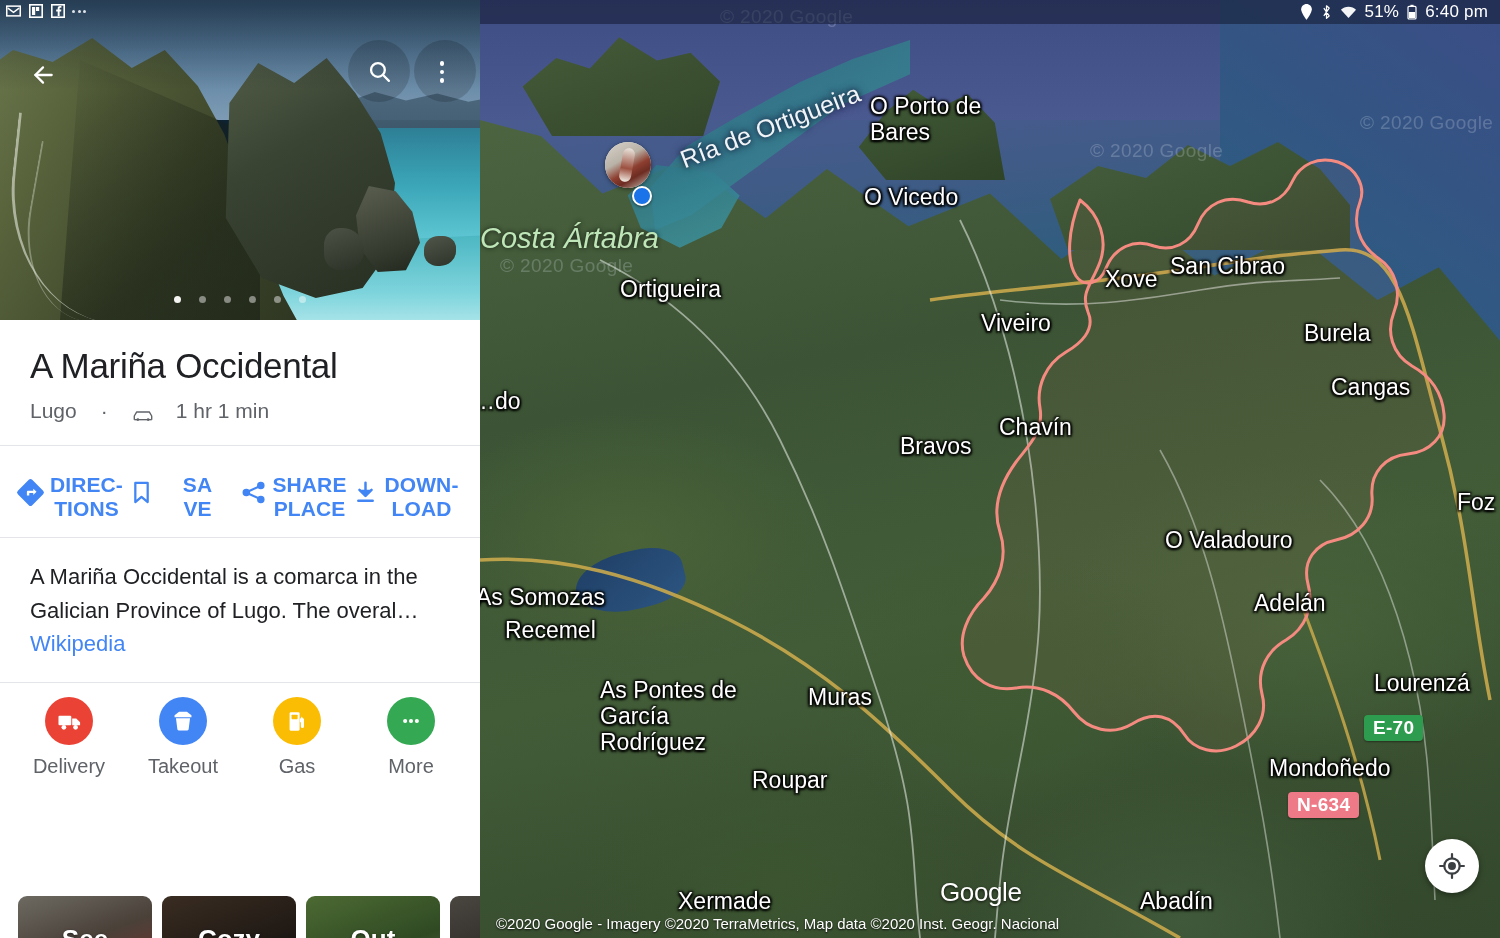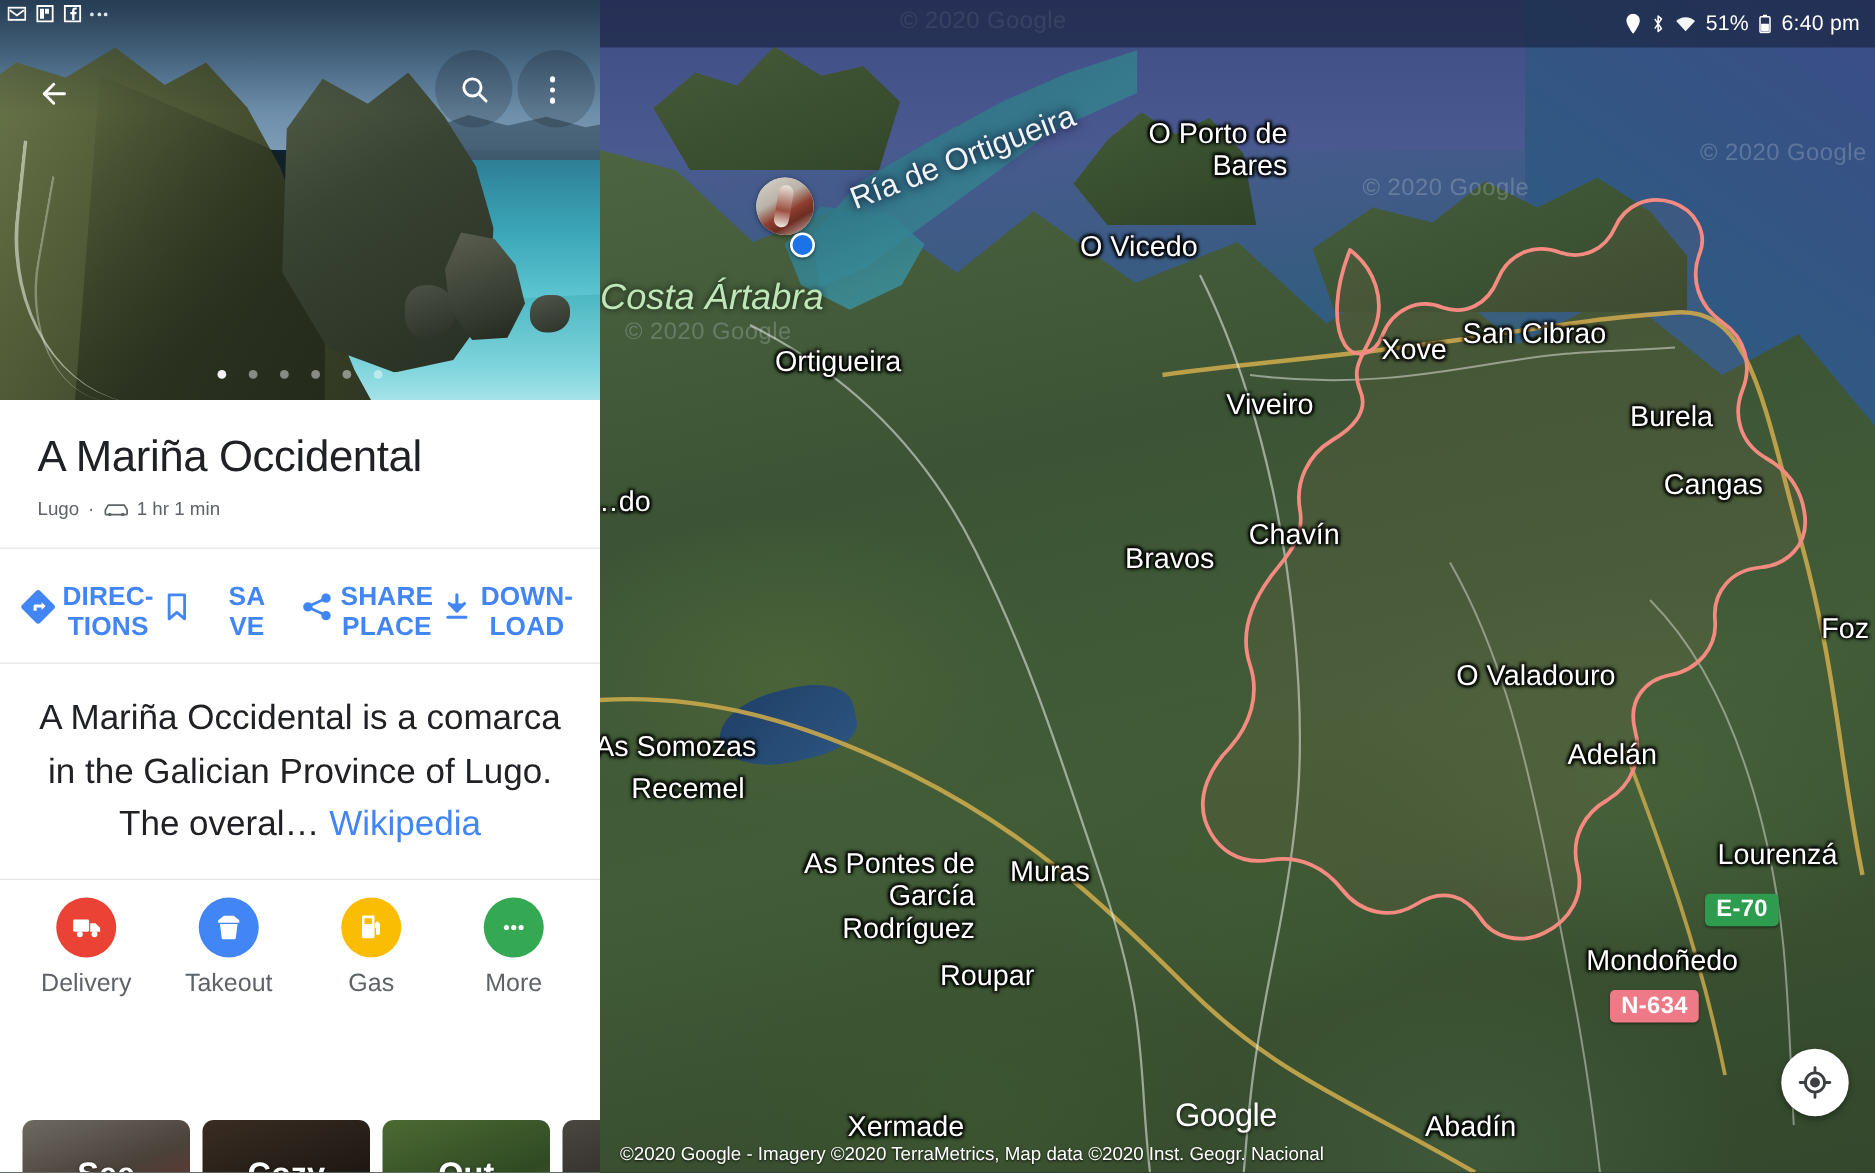--- a/index.html
+++ b/index.html
@@ -130,21 +130,21 @@
   #hero-dots i{ width:7px;height:7px;border-radius:50%;background:rgba(255,255,255,.45);display:block; }
   #hero-dots i.active{ background:rgba(255,255,255,.95); }
 
   
   #title-block{ padding:26px 30px 22px 30px; }
   #place-title{
     font-size:35px; font-weight:400; color:#202124; letter-spacing:-.3px;
     line-height:1.15; white-space:nowrap;
   }
   #place-subtitle{
-    margin-top:13px; font-size:15px; color:#5f6368; display:flex; align-items:center; gap:0px;
+    margin-top:13px; font-size:21px; color:#5f6368; display:flex; align-items:center; gap:17px;
   }
   #place-subtitle .sep{ margin:0 7px; }
   .car-glyph{
     display:inline-block; width:22px;height:14px; position:relative; margin-right:5px;
     vertical-align:-1px;
   }
   .car-glyph svg{ width:22px;height:14px; }
 
   .divider{ height:1px; background:#e3e5e8; width:100%; }
 
@@ -158,21 +158,21 @@
   .action-icon{ height:30px; display:flex; align-items:center; justify-content:center; }
   .action-icon svg{ display:block; }
   .action-label{
     margin-top:9px; font-size:21px; font-weight:700; color:#4285f4;
     text-align:center; line-height:1.14; letter-spacing:.1px; width:100%;
   }
 
   
   #description-block{ padding:22px 30px 22px 30px; }
   #description-text{
-    font-size:28px; color:#202124; line-height:1.52; font-weight:400;text-align:center;
+    font-size:22px; color:#202124; line-height:1.52; font-weight:400;
   }
   #description-link{ color:#4285f4; cursor:pointer; }
 
   
   #quick-actions{
     display:flex; padding:14px 12px 10px 12px;
   }
   .qa-item{ flex:1; display:flex; flex-direction:column; align-items:center; cursor:pointer; }
   .qa-circle{
     width:48px;height:48px;border-radius:50%;
@@ -279,21 +279,21 @@
     white-space:nowrap; line-height:1.12;
   }
   .mlabel.water{
     color:#f1f4f7; font-style:normal;
     text-shadow:0 0 5px rgba(20,30,60,.95),0 0 10px rgba(20,30,60,.8);
   }
   .mlabel.coast{
     color:#bfe6b8; font-style:italic; font-size:29px;
     text-shadow:0 0 5px rgba(0,0,0,.8);
   }
-  .mlabel.center{ text-align:right; }
+  .mlabel.center{ text-align:left; }
 
   
   .shield{
     position:absolute; padding:2px 9px; border-radius:4px;
     font-size:19px; font-weight:700; color:#fff; letter-spacing:.3px;
     box-shadow:0 1px 2px rgba(0,0,0,.4);
   }
   .shield-e70{ background:#2e9c4e; }
   .shield-n634{ background:#ef7a87; }
 
@@ -339,21 +339,21 @@
     text-shadow:0 1px 3px rgba(0,0,0,.8); letter-spacing:-.4px; font-weight:400;
   }
   #map-attribution{
     position:absolute; left:16px; bottom:6px;
     font-size:15px; color:#fff; text-shadow:0 1px 2px rgba(0,0,0,.9);
     white-space:nowrap;
   }
 
   
   #map-status{
-    position:absolute; left:0; top:0; width:1020px; height:38px;
+    position:absolute; left:0; top:0; width:1020px; height:24px;
     background:rgba(18,26,48,.55);
     display:flex; align-items:center; justify-content:flex-end;
     gap:8px; padding-right:12px; z-index:20;
     color:#fff; font-size:17px;
   }
   #map-status svg{ display:block; }
   #battery-pct{ font-size:17px; letter-spacing:.2px; }
   #clock{ font-size:17px; letter-spacing:.2px; }
 </style>
 </head>

